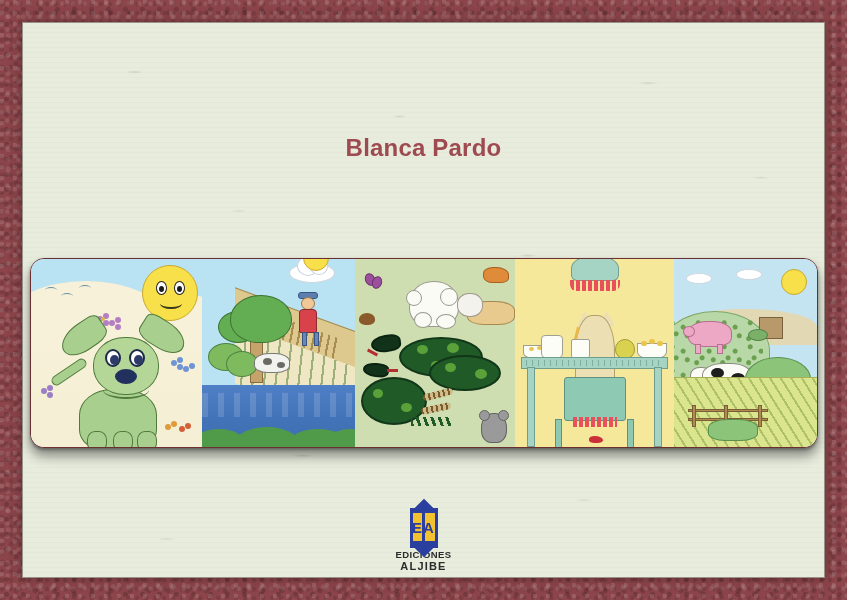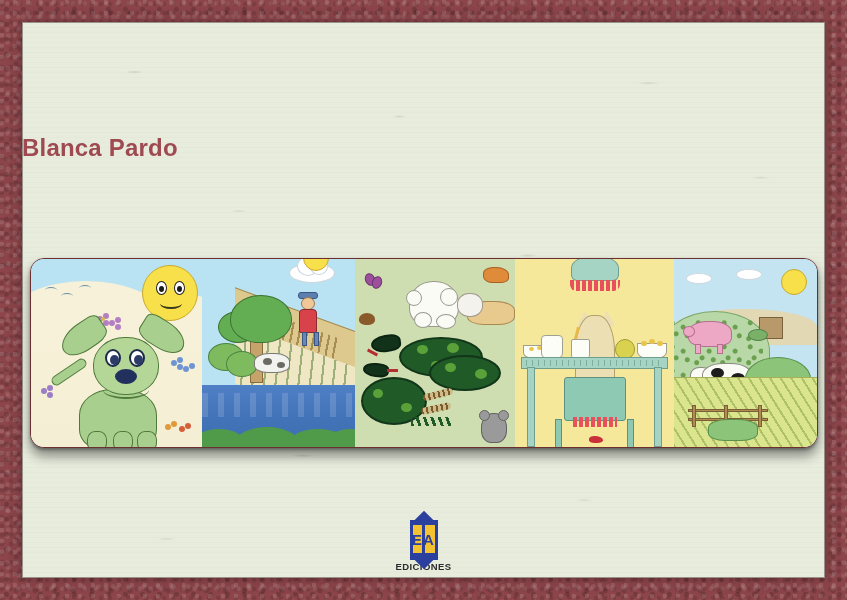--- a/index.html
+++ b/index.html
@@ -43,21 +43,21 @@
       radial-gradient(ellipse 8px 1.4px at 70% 86%, rgba(140,150,130,.24), transparent),
       radial-gradient(ellipse 9px 1.5px at 18% 93%, rgba(140,150,130,.22), transparent),
       radial-gradient(ellipse 10px 1.5px at 92% 28%, rgba(140,150,130,.20), transparent);
     box-shadow:0 0 0 1px rgba(60,40,40,.45) inset, 0 0 14px rgba(0,0,0,.25);
     overflow:hidden;
   }
 
   
   #author {
     position:absolute; left:0; right:0; top:112px;
-    text-align:left;
+    text-align:center;
     font-size:24px; font-weight:bold;
     color:#9e4a50; letter-spacing:.2px;
   }
 
   
   #title-banner {
     position:absolute;
     left:101px; top:155px;
     width:583px; height:80px;
     border-radius:20px 20px 2px 2px;
@@ -541,16 +541,17 @@
 
     <div id="logo-wrap">
       <div id="logo-mark">
         <div class="dia dtop"></div>
         <div class="dia dbot"></div>
         <div class="sh"></div>
         <div class="inner">EA</div>
         <div class="bar"></div>
       </div>
       <div id="logo-name">EDICIONES</div>
+      <div id="logo-sub">ALJIBE</div>
     </div>
 
   </div>
 </div>
 
 </body></html>

